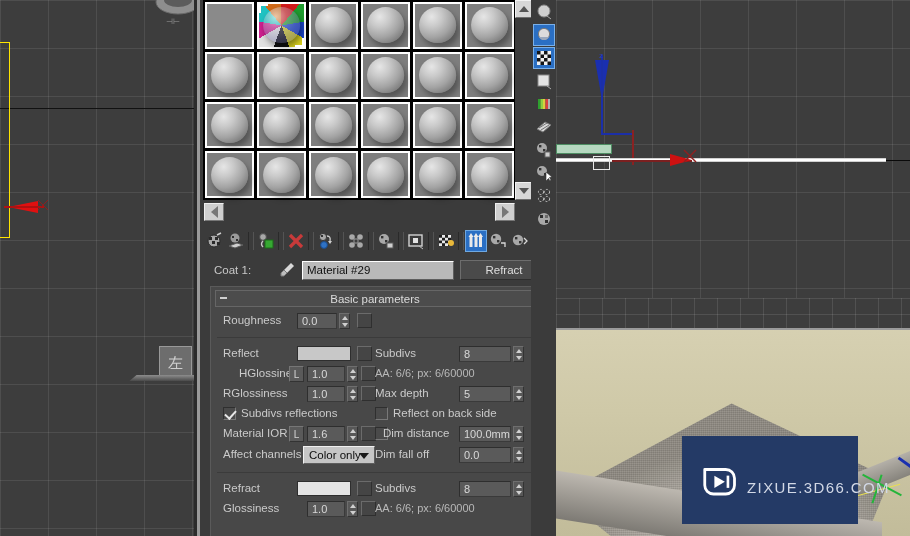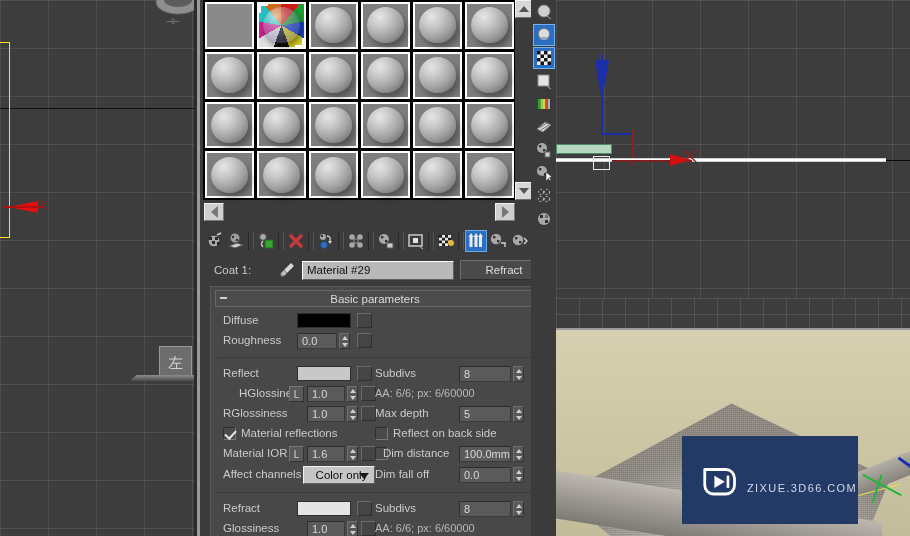--- a/index.html
+++ b/index.html
@@ -125,21 +125,21 @@
     position: absolute; left: 682px; top: 436px; width: 176px; height: 88px;
     background: #243a66; display: flex; align-items: center; gap: 9px; padding-left: 14px;
   }
   .wm-logo { width: 42px; height: 42px; flex: 0 0 42px; }
   .wm-txt { display: flex; flex-direction: column; }
   .wm-cn {
     color: #fff; font-size: 21px; letter-spacing: 2px; line-height: 1.08;
     font-family: "DejaVu Sans", sans-serif; font-weight: 700;
   }
   .wm-en {
-    color: #d2d8e6; font-size: 11px; letter-spacing: 1.4px; margin-top: 15px;
+    color: #d2d8e6; font-size: 15px; letter-spacing: 1.4px; margin-top: 15px;
     font-family: "Liberation Sans", sans-serif;
   }
 
   
   #mated {
     position: absolute; left: 200px; top: 0; width: 356px; height: 536px;
     background: #3b3b3b;
   }
   .me-slots-wrap {
     position: absolute; left: 3px; top: 0; width: 313px; height: 200px;
@@ -273,21 +273,21 @@
     border: 1px solid #2f2f2f; border-right-color:#787878; border-bottom-color:#787878;
   }
   .cbx.on::after {
     content: ""; position: absolute; left: 3px; top: 0px; width: 5px; height: 9px;
     border: solid #e8e8e8; border-width: 0 2px 2px 0; transform: rotate(42deg);
   }
   .aa-note { position:absolute; color:#b8b8b8; font-size: 11px; top: 3px; }
   .combo {
     position: absolute; top: 1px; height: 18px; background: #c6c6c6;
     border: 1px solid #f0f0f0; border-right-color:#5e5e5e; border-bottom-color:#5e5e5e;
-    color: #0d0d0d; font-size: 11.5px; display:flex; align-items:center; padding-left: 5px; justify-content: center;
+    color: #0d0d0d; font-size: 11.5px; display:flex; align-items:center; padding-left: 5px;
   }
   .combo .cc { position:absolute; right:5px; top:6px; width:0;height:0;
     border-left:5px solid transparent;border-right:5px solid transparent;border-top:6px solid #1a1a1a; }
 
   .panel-vscroll {
     position: absolute; left: 540px; top: 286px; width: 11px; height: 250px;
     background: #2e2e2e; border: 1px solid #4a4a4a;
   }
   .panel-vscroll .thumb {
     position: absolute; left: 0; top: 200px; width: 9px; height: 48px;
@@ -598,25 +598,20 @@
   </div>
 
   <div class="params-panel">
     <div class="rollout-head">
       <span class="minus"></span>
       <span>Basic parameters</span>
     </div>
 
     <div class="sect">
       <div class="prow">
-        <span class="lab" style="left:12px">Diffuse</span>
-        <span class="swatch" id="sw-diffuse" style="left: 86px; width: 54px; background: rgb(0, 0, 0);"></span>
-        <span class="mapbtn" style="left:146px"></span>
-      </div>
-      <div class="prow">
         <span class="lab" style="left:12px">Roughness</span>
         <span class="numf" style="left:86px;width:40px">0.0</span>
         <span class="spin" style="left:128px">
             <i class="u"></i>
             <i class="d"></i>
           </span>
         <span class="mapbtn" style="left:146px"></span>
       </div>
     </div>
 
@@ -655,21 +650,21 @@
         <span class="mapbtn" style="left:150px"></span>
         <span class="lab" style="left:164px">Max depth</span>
         <span class="numf" style="left:248px;width:52px">5</span>
         <span class="spin" style="left:302px">
             <i class="u"></i>
             <i class="d"></i>
           </span>
       </div>
       <div class="prow">
         <span class="cbx on" style="left:12px"></span>
-        <span class="lab" style="left:30px">Material reflections</span>
+        <span class="lab" style="left:30px">Subdivs reflections</span>
         <span class="cbx" style="left:164px"></span>
         <span class="lab" style="left:182px">Reflect on back side</span>
       </div>
       <div class="prow">
         <span class="lab" style="left:12px">Material IOR</span>
         <span class="lbtn" style="left:78px">L</span>
         <span class="numf" style="left:96px;width:38px">1.6</span>
         <span class="spin" style="left:136px">
             <i class="u"></i>
             <i class="d"></i>

